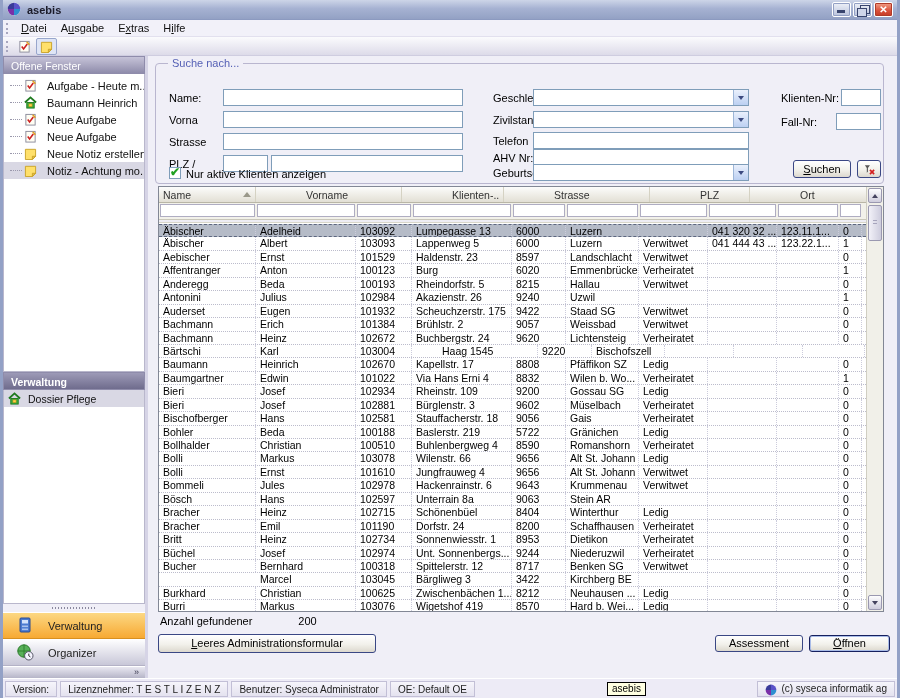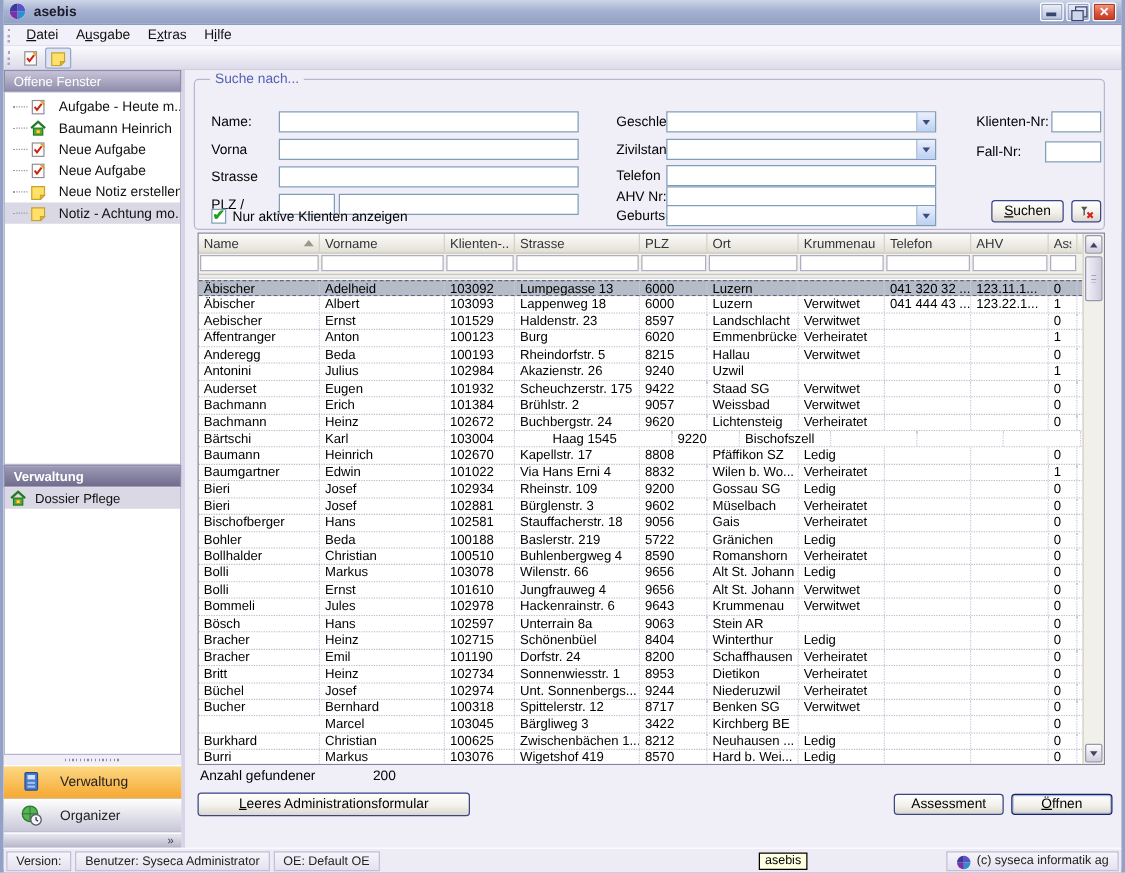--- a/index.html
+++ b/index.html
@@ -71,21 +71,21 @@
   .chk { position:absolute; width:12px; height:12px; border:1px solid #7F9DB9; background:#fff; }
   .chk .mark { position:absolute; left:0px; top:-3px; color:#21A121; font-size:12px; font-weight:bold; }
   .xp-btn { border:1px solid #3a4784; border-radius:3px; background:linear-gradient(#ffffff,#f2f1eb 55%,#dcd8ce); font:11px "Liberation Sans",sans-serif; color:#000; text-align:center; }
   .xp-btn u { text-decoration:underline; }
   #suchen-btn { position:absolute; left:645px; top:104px; width:58px; height:18px; line-height:16px; }
   #clear-btn { position:absolute; left:709px; top:104px; width:24px; height:18px; display:flex; align-items:center; justify-content:center; }
 
   
   .table-wrap { height:426px; margin:0 13px 0 10px; border:1px solid #828795; background:#fff; position:relative; overflow:hidden; }
   .tbl-cols { position:absolute; left:0; top:0; right:17px; bottom:0; overflow:hidden; }
-  .thead { height:16px; display:flex; background:linear-gradient(#fcfcfb,#eae8e0 70%,#e2dfd5); border-bottom:1px solid #b9b6a6; }
+  .thead { height:16px; display:flex; background:linear-gradient(#fcfcfb,#eae8e0 70%,#e2dfd5); border-bottom:1px solid #b9b6a6;gap:46px; }
   .th { flex:none; border-right:1px solid #d5d2c3; padding:1px 4px; font-size:10.5px; color:#333; white-space:nowrap; overflow:hidden; display:flex; align-items:center; }
   .th-lab { flex:1; overflow:hidden; }
   .sort-asc { width:0; height:0; border:4px solid transparent; border-bottom:5px solid #9a988a; margin-top:-4px; }
   .tfilter { height:17px; display:flex; background:#f2f1ea; border-bottom:1px solid #c9c7ba; }
   .tf { flex:none; padding:1px; }
   .tf-box { height:13px; border:1px solid #afadc2; background:#fff; }
   .tgap { height:3px; background:#eeedf4; border-bottom:1px solid #d8d6c9; }
   .tbody { position:absolute; top:37px; bottom:0; left:0; right:0; overflow:hidden; }
   .tr { height:13.45px; display:flex; border-bottom:1px dotted #bcbccc; background:#fff; }
   .td { flex:none; padding:0 4px; font-size:10.5px; line-height:12.5px; color:#000; white-space:nowrap; overflow:hidden; border-right:1px dotted #ccccdc; }
@@ -420,21 +420,21 @@
                 <div class="td" style="width: 73px;">Luzern</div>
                 <div class="td" style="width: 69px;"></div>
                 <div class="td" style="width: 69px;">041 320 32 ...</div>
                 <div class="td" style="width: 62px;">123.11.1...</div>
                 <div class="td" style="width: 23px;">0</div>
               </div>
               <div class="tr">
                 <div class="td" style="width: 97px;">Äbischer</div>
                 <div class="td" style="width: 100px;">Albert</div>
                 <div class="td" style="width: 56px;">103093</div>
-                <div class="td" style="width: 100px;">Lappenweg 18</div>
+                <div class="td" style="width: 100px;">Lappenweg 5</div>
                 <div class="td" style="width: 54px;">6000</div>
                 <div class="td" style="width: 73px;">Luzern</div>
                 <div class="td" style="width: 69px;">Verwitwet</div>
                 <div class="td" style="width: 69px;">041 444 43 ...</div>
                 <div class="td" style="width: 62px;">123.22.1...</div>
                 <div class="td" style="width: 23px;">1</div>
               </div>
               <div class="tr">
                 <div class="td" style="width: 97px;">Aebischer</div>
                 <div class="td" style="width: 100px;">Ernst</div>
@@ -781,20 +781,21 @@
         <button id="admin-btn" class="xp-btn"><u>L</u>eeres Administrationsformular</button>
         <button id="assessment-btn" class="xp-btn">Assessment</button>
         <button id="open-btn" class="xp-btn"><u>Ö</u>ffnen</button>
       </div>
     </div>
   </div>
 
   <div class="statusbar">
     <div id="status-sections" style="display:flex; gap:3px;">
         <div class="sb-sec">Version:</div>
+        <div class="sb-sec">Lizenznehmer: T E S T L I Z E N Z</div>
         <div class="sb-sec">Benutzer: Syseca Administrator</div>
         <div class="sb-sec">OE: Default OE</div>
       </div>
     <div class="sb-sec sb-right">
       <span style="width:12px;height:12px;display:inline-flex;">
           <svg viewBox="0 0 16 16" width="14" height="14">
             <circle cx="8" cy="8" r="7.4" fill="#e9e9f5"></circle>
             <path d="M8 8 L8 .8 A7.2 7.2 0 0 1 15.2 8 Z" fill="#5a52c8"></path>
             <path d="M8 8 L15.2 8 A7.2 7.2 0 0 1 8 15.2 Z" fill="#2e8fd0"></path>
             <path d="M8 8 L8 15.2 A7.2 7.2 0 0 1 .8 8 Z" fill="#7a30a8"></path>

